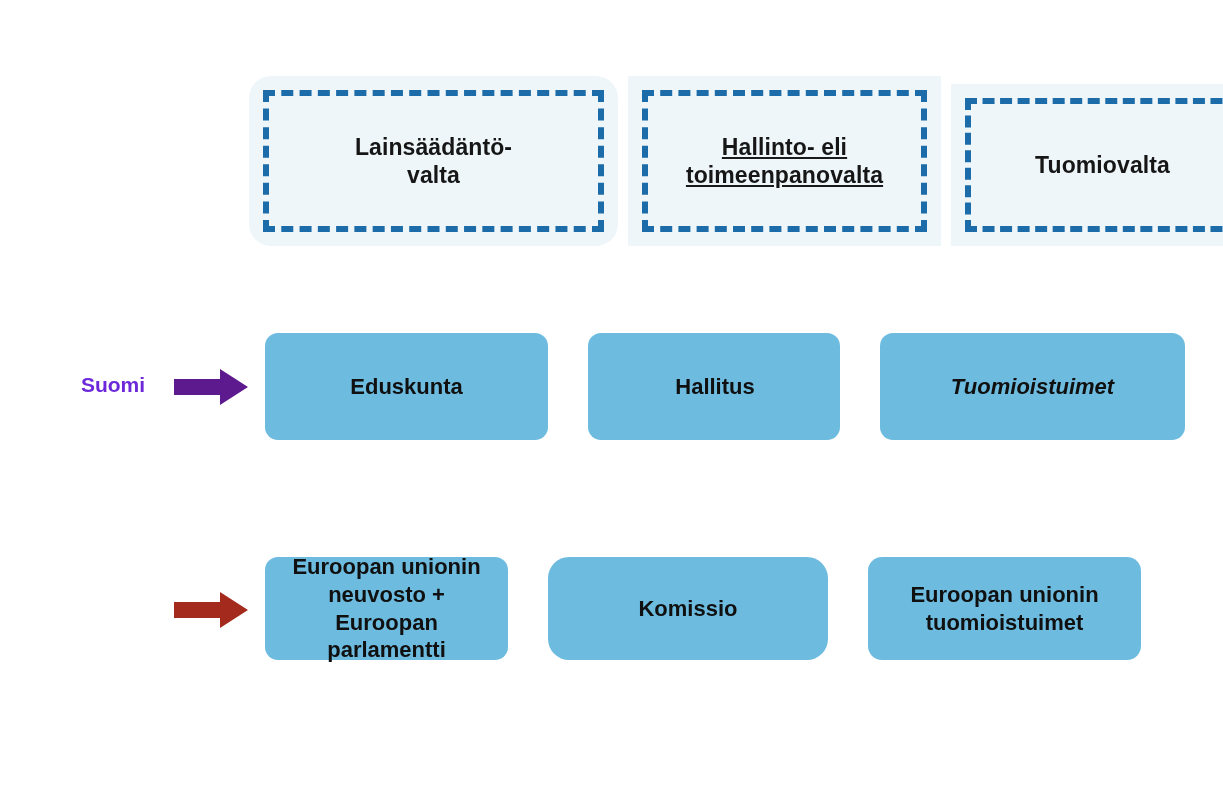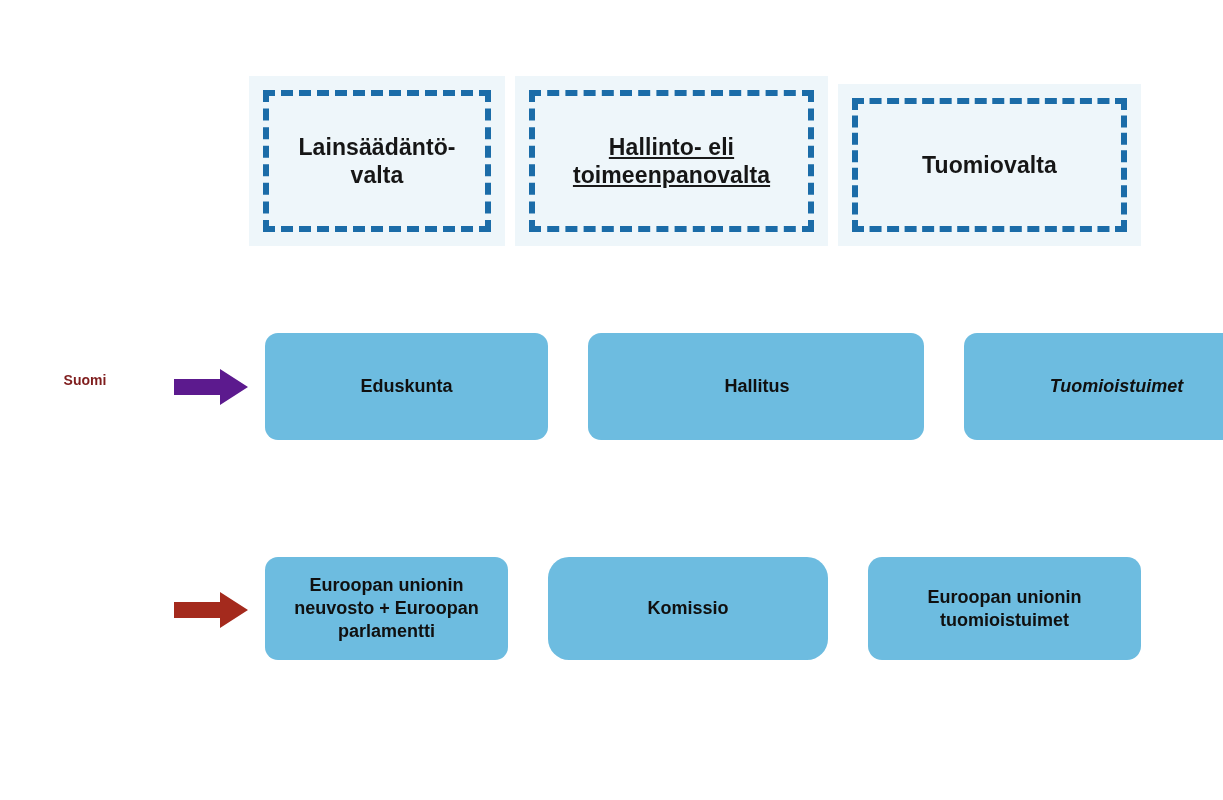--- a/index.html
+++ b/index.html
@@ -33,21 +33,21 @@
   }
   .header-panel {
     background: #eef6fa;
     flex: 0 0 auto;
     display: flex;
     align-items: center;
     justify-content: center;
     box-sizing: border-box;
     padding: 14px;
   }
-  .header-panel.p1 { width: 256px; }
+  .header-panel.p1 { width: 369px; border-radius: 22px; }
   .header-panel.p2 { width: 313px; text-decoration: underline; }
   .header-panel.p3 { width: 303px; margin-top: 8px; }
 
   .dashed-box {
     width: 100%;
     height: 100%;
     box-sizing: border-box;
     border: 6px dashed #1b6ca8;
     display: flex;
     align-items: center;
@@ -61,24 +61,25 @@
     color: #161616;
     letter-spacing: 0.1px;
     padding: 0 6px;
   }
 
   
   .row-label {
     position: absolute;
     width: 170px;
     text-align: center;
-    font-size: 14px;
+    font-size: 21px;
     font-weight: bold;
     line-height: 1.2;
-    color: #7f1d1d;
+    color: #6d28d9;
+    padding-left: 28px;
   }
   .row-label.suomi { left: 0px; top: 372px; }
   .row-label.eu    { left: 0px; top: 567px; }
 
   
   .arrow {
     position: absolute;
     width: 78px;
     height: 40px;
   }
@@ -100,27 +101,27 @@
     border-radius: 13px;
     display: flex;
     align-items: center;
     justify-content: center;
     text-align: center;
     box-sizing: border-box;
     padding: 8px 14px;
   }
   .row-suomi .entity-box { width: 283px; height: 107px; }
   .row-eu .entity-box    { width: 243px; height: 103px; }
-  .row-suomi .entity-box.b2 { width: 336px; padding-left: 16px; }
+  .row-suomi .entity-box.b2 { width: 252px; padding-left: 16px; }
   .row-eu .entity-box.b2    { width: 280px; border-radius: 21px; }
   .row-suomi .entity-box.b3 { width: 305px; font-style: italic; }
   .row-eu .entity-box.b3    { width: 273px; border-radius: 14px; }
 
   .entity-label {
-    font-size: 18px;
+    font-size: 22px;
     font-weight: bold;
     line-height: 1.26;
     color: #101010;
   }
 </style>
 </head>
 <body>
 
 <div class="diagram">
 

